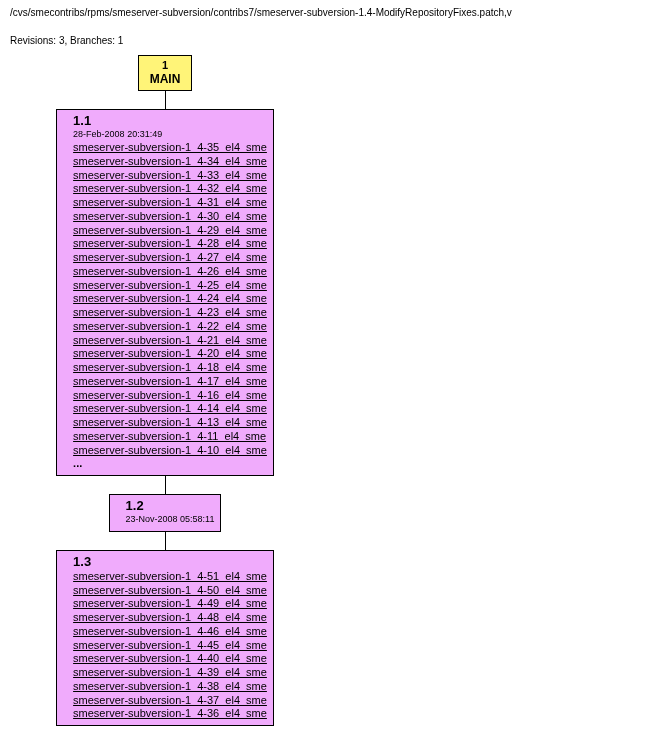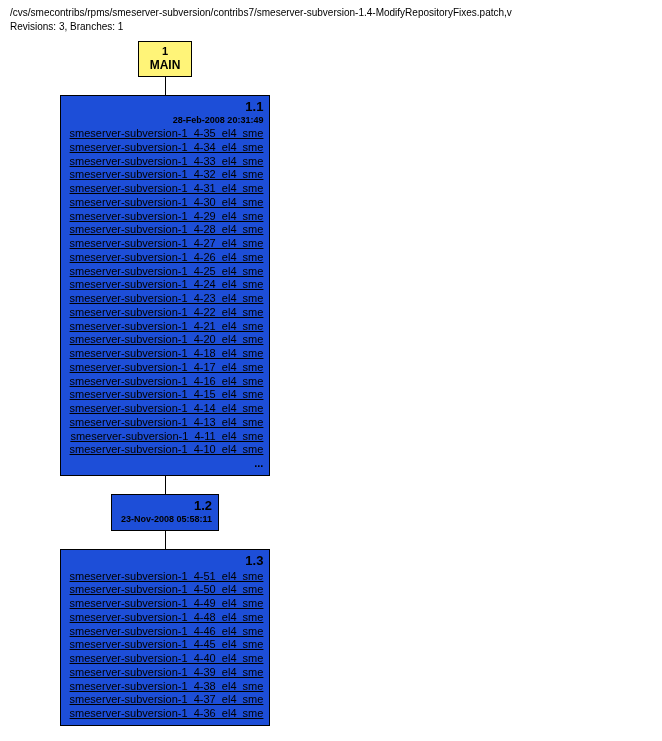--- a/index.html
+++ b/index.html
@@ -12,21 +12,21 @@
     }
     .header {
       font-size: 10px;
       line-height: 1.3;
     }
     .header .path {
       color: #000;
     }
     .header .stats {
       color: #000;
-      margin-top: 1px;
+      margin-top: 15px;
     }
     .diagram {
       display: flex;
       flex-direction: column;
       align-items: center;
       margin-top: 8px;
       width: 270px;
       margin-left: 20px;
     }
     .branch-box {
@@ -40,35 +40,34 @@
     }
     .branch-box .num {
       font-weight: bold;
     }
     .branch-box .name {
       font-weight: bold;
       font-size: 12px;
     }
     .ver-box {
       border: 1px solid #000;
-      background: #1d4ed8;
+      background: #f0abfc;
       font-size: 11px;
-      text-align: right;
-      padding: 3px 6px 4px 9px;
+      text-align: left;
+      padding: 3px 6px 4px 16px;
       line-height: 1.25;
     }
     .ver-title {
       font-weight: bold;
       font-size: 13px;
     }
     .ver-date {
       font-size: 9px;
       color: #000;
       margin-bottom: 1px;
-      font-weight: bold;
     }
     .tags {
       font-size: 11px;
       line-height: 1.25;
       text-decoration: underline;
     }
     .tags div {
       white-space: nowrap;
     }
     .more {
@@ -114,21 +113,20 @@
         <div>smeserver-subversion-1_4-26_el4_sme</div>
         <div>smeserver-subversion-1_4-25_el4_sme</div>
         <div>smeserver-subversion-1_4-24_el4_sme</div>
         <div>smeserver-subversion-1_4-23_el4_sme</div>
         <div>smeserver-subversion-1_4-22_el4_sme</div>
         <div>smeserver-subversion-1_4-21_el4_sme</div>
         <div>smeserver-subversion-1_4-20_el4_sme</div>
         <div>smeserver-subversion-1_4-18_el4_sme</div>
         <div>smeserver-subversion-1_4-17_el4_sme</div>
         <div>smeserver-subversion-1_4-16_el4_sme</div>
-        <div>smeserver-subversion-1_4-15_el4_sme</div>
         <div>smeserver-subversion-1_4-14_el4_sme</div>
         <div>smeserver-subversion-1_4-13_el4_sme</div>
         <div>smeserver-subversion-1_4-11_el4_sme</div>
         <div>smeserver-subversion-1_4-10_el4_sme</div>
       </div>
     <div class="more">...</div>
   </div>
 
   <div class="connector"></div>
 

